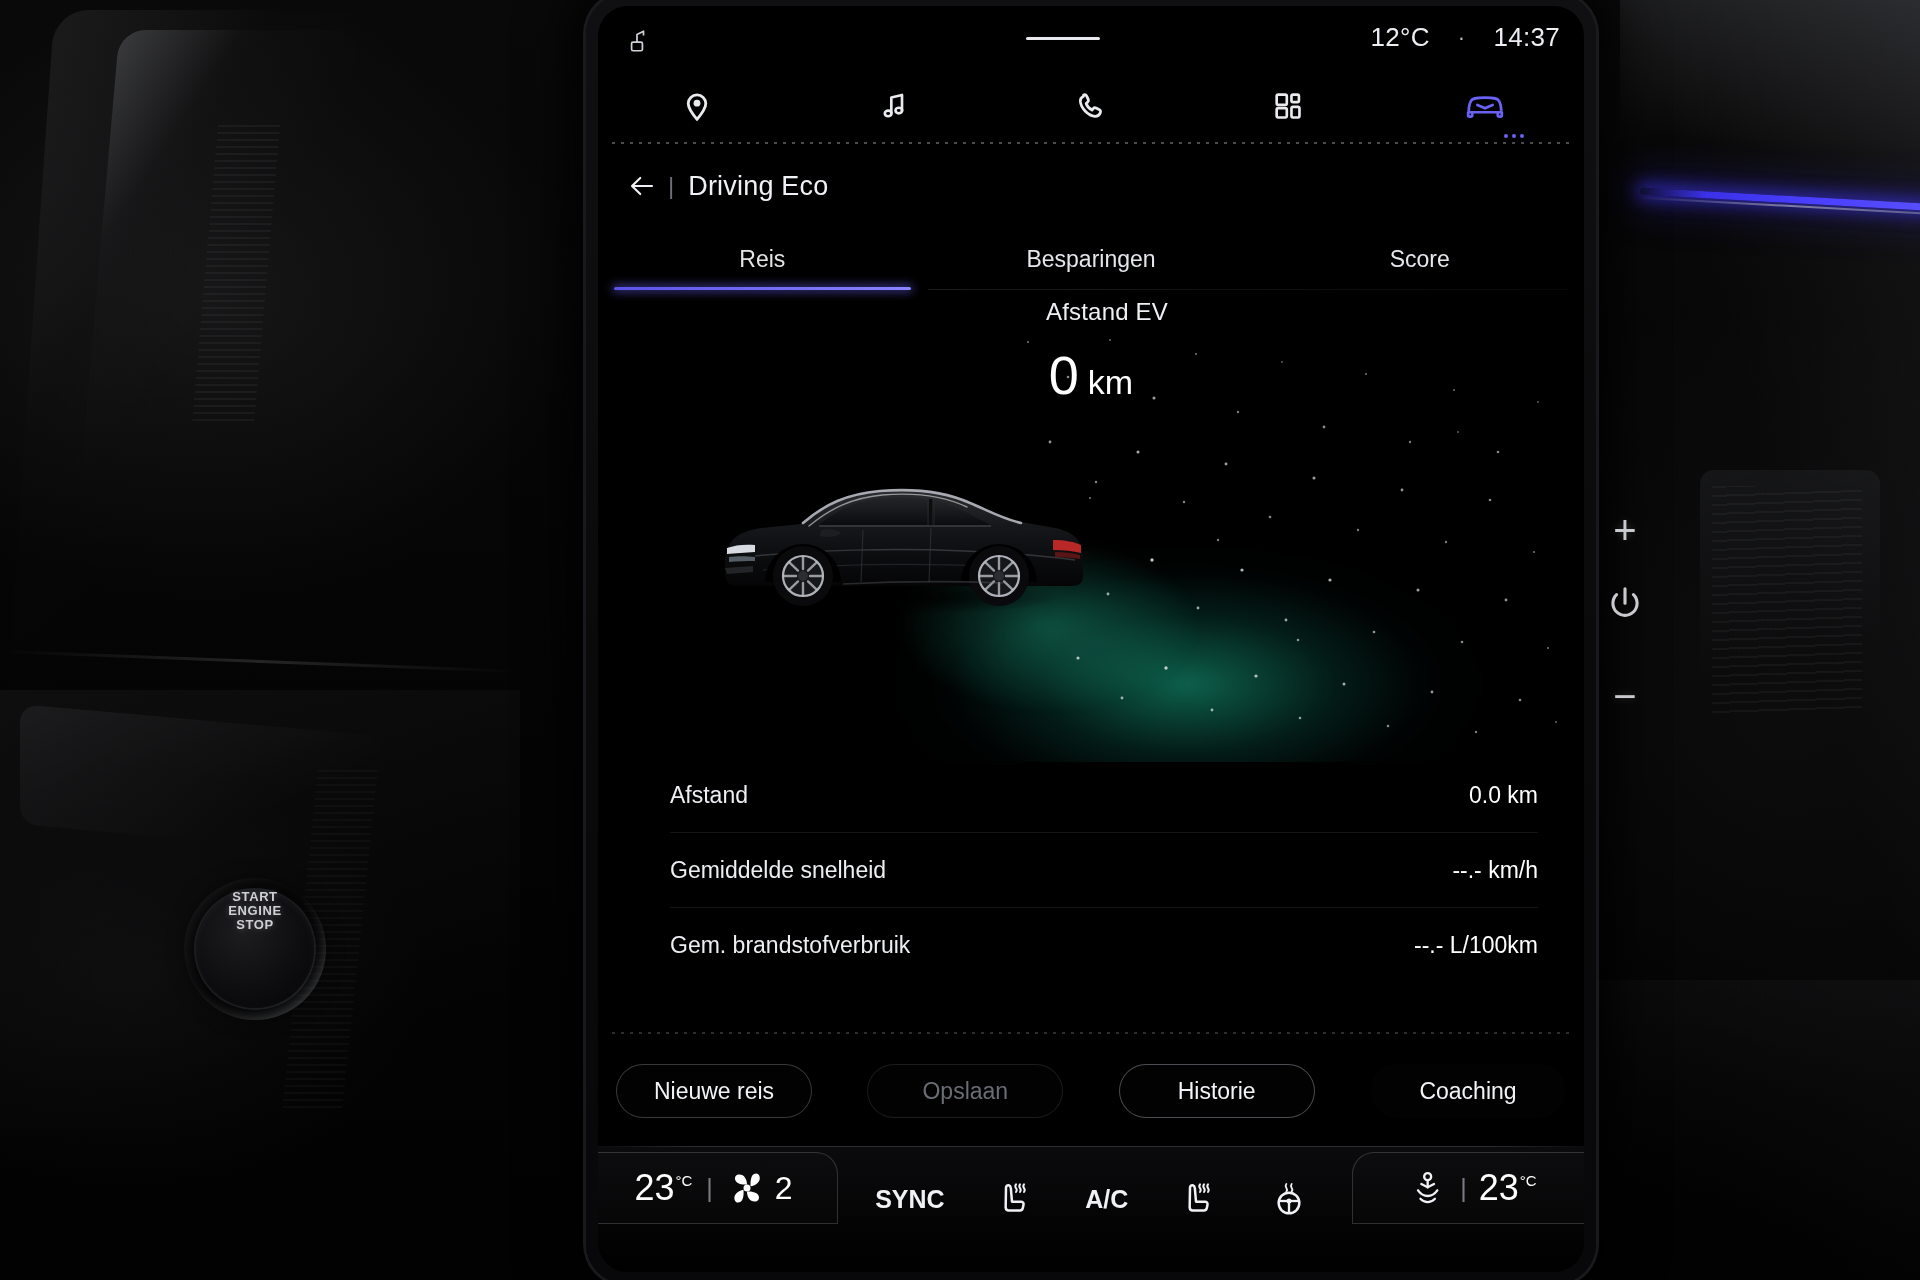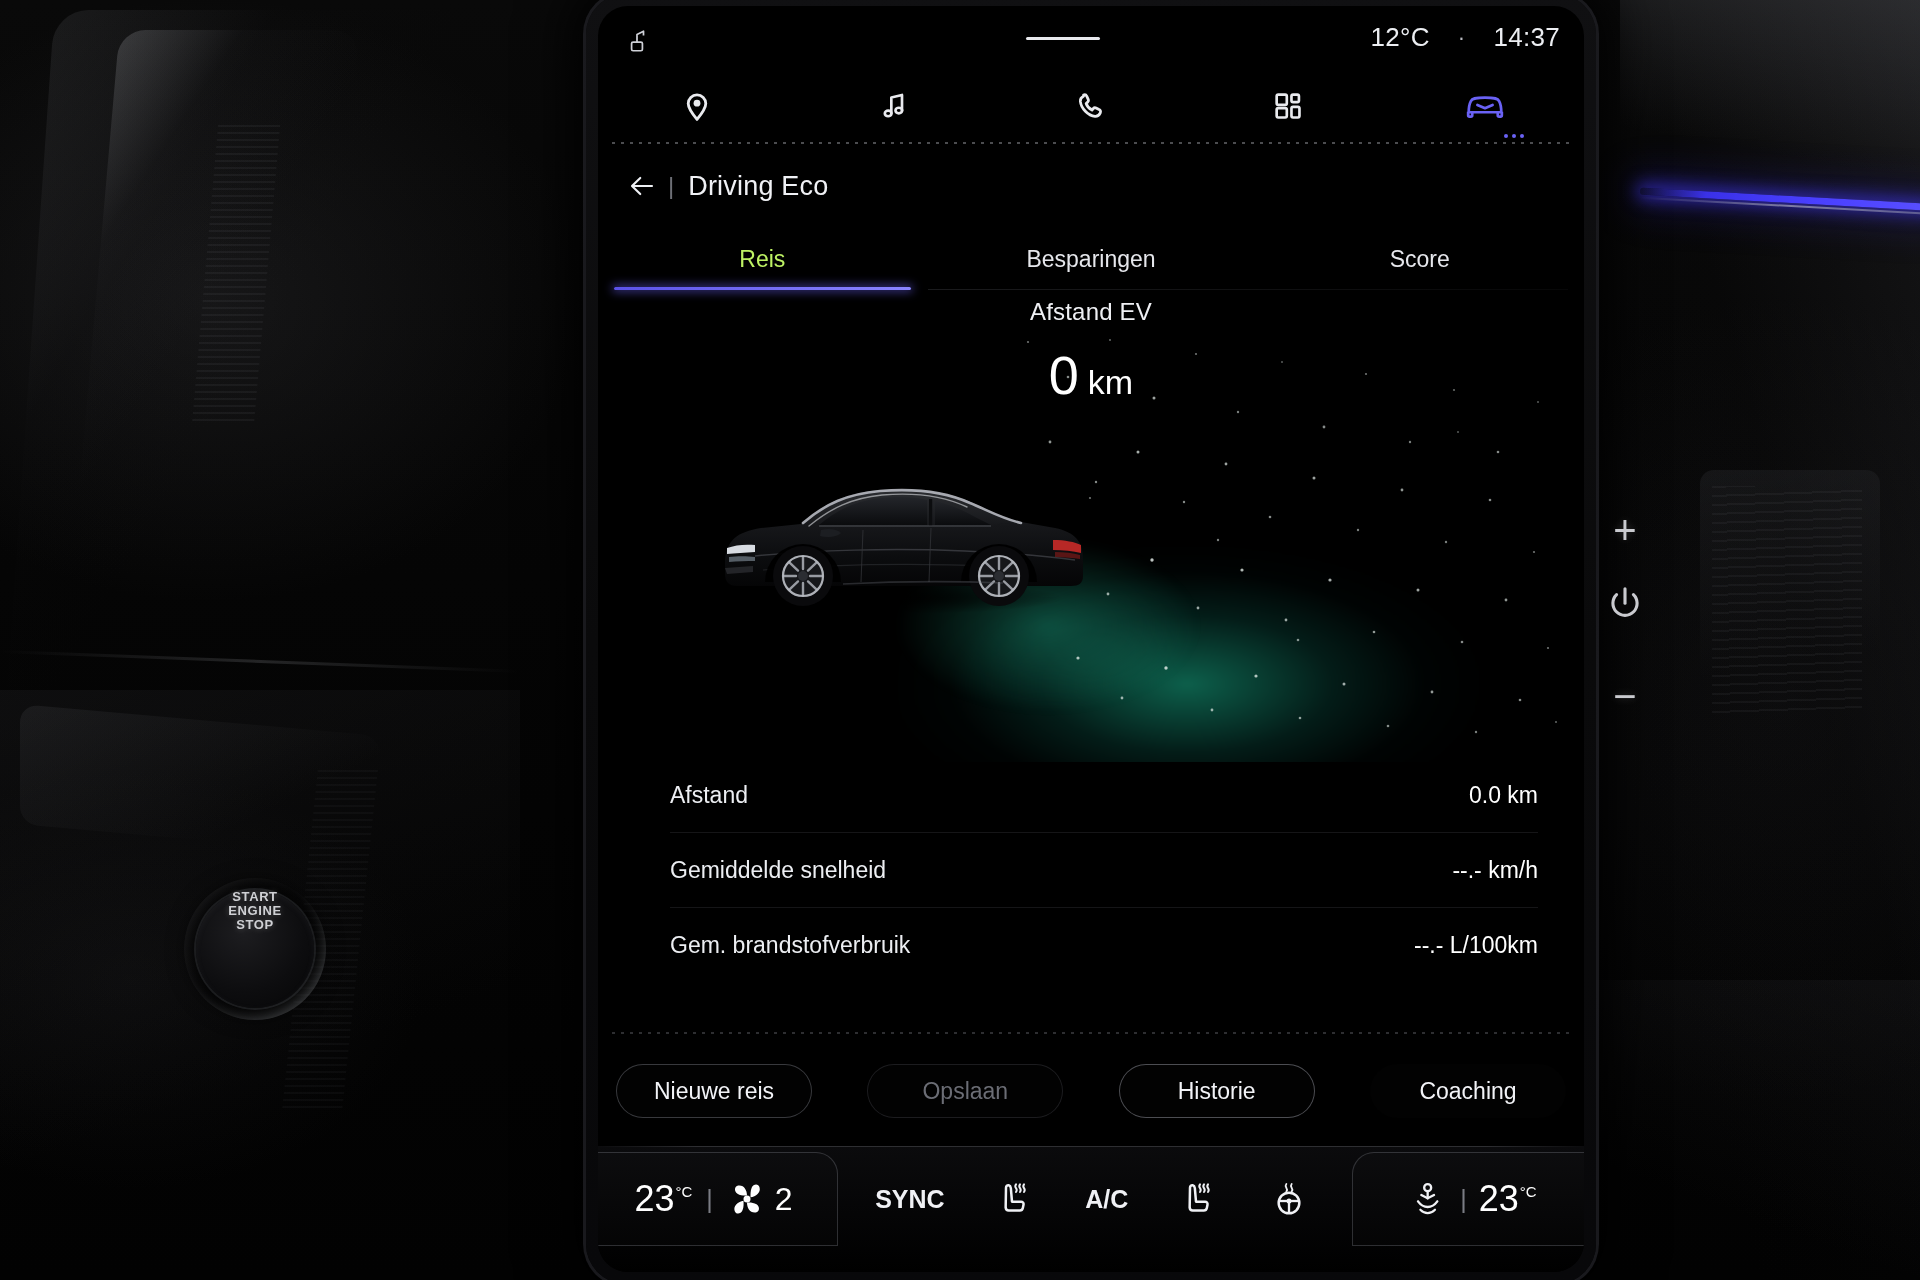--- a/index.html
+++ b/index.html
@@ -174,21 +174,21 @@
   .hdr-back{ margin-left:22px; width:44px; height:44px; display:flex; align-items:center; justify-content:center; }
   .hdr-div{ color:#6d6f76; font-size:24px; margin:0 6px 0 4px; }
   .hdr-title{ color:#f0f1f5; font-size:27px; margin-left:8px; letter-spacing:.2px; }
 
   
   .tabs{ position:absolute; left:0; top:222px; width:986px; height:62px; display:flex; }
   .tab{
     flex:1; display:flex; align-items:center; justify-content:center;
     font-size:23px; color:#e6e7ec; position:relative; height:62px;
   }
-  .tab.active{ color:#bef264; }
+  .tab.active{ color:#e5e5e5; }
   .tab-underline{
     position:absolute; left:16px; bottom:0; width:calc(100% - 32px); height:3px;
     background:linear-gradient(90deg,#5b52e8,#8a84ff); border-radius:2px;
     box-shadow:0 0 10px 2px rgba(110,100,255,.55);
   }
   .tabs-base{
     position:absolute; left:330px; top:283px; width:640px; height:1px;
     background:linear-gradient(90deg, rgba(120,122,132,.22), rgba(120,122,132,.06));
   }
 
@@ -201,21 +201,21 @@
     background:radial-gradient(ellipse 50% 45% at 38% 68%, rgba(26,190,150,.50) 0%, rgba(16,130,110,.22) 38%, rgba(6,50,46,.07) 62%, rgba(0,0,0,0) 80%);
     filter:blur(2px);
   }
   .hero-glow2{
     position:absolute; left:240px; top:180px; width:420px; height:240px;
     background:radial-gradient(ellipse 50% 50% at 50% 60%, rgba(40,220,175,.30), rgba(0,0,0,0) 72%);
     filter:blur(4px);
   }
   .hero-particles{ position:absolute; left:0; top:0; width:986px; height:460px; }
   .hero-label{
-    position:absolute; left:0; top:-4px; width:986px; text-align:center;
+    position:absolute; left:16px; top:-4px; width:986px; text-align:center;
     color:#eff0f4; font-size:24px; letter-spacing:.2px;
   }
   .hero-value{
     position:absolute; left:0; top:42px; width:986px; text-align:center;
     color:#fff;
   }
   .hero-value .num{ font-size:54px; font-weight:300; letter-spacing:1px; }
   .hero-value .unit{ font-size:34px; margin-left:8px; font-weight:400; }
 
   
@@ -259,21 +259,21 @@
   
   .climate{
     position:absolute; left:0; top:1140px; width:986px; height:126px;
     background:linear-gradient(180deg,#0b0b0d,#000);
   }
   .clim-line{
     position:absolute; left:0; top:0; width:986px; height:1px;
     background:linear-gradient(90deg, rgba(0,0,0,0), rgba(150,152,160,.25) 10%, rgba(150,152,160,.25) 90%, rgba(0,0,0,0));
   }
   .clim-pod{
-    position:absolute; top:6px; height:94px;
+    position:absolute; top:6px; height:72px;
     border:1px solid rgba(140,142,152,.30);
     background:rgba(255,255,255,.012);
   }
   .pod-left{
     left:-8px; width:248px; border-radius:0 22px 0 0; border-left:none;
     display:flex; align-items:center; justify-content:center; gap:14px;
   }
   .pod-right{
     right:-8px; width:240px; border-radius:22px 0 0 0; border-right:none;
     display:flex; align-items:center; justify-content:center; gap:12px;

